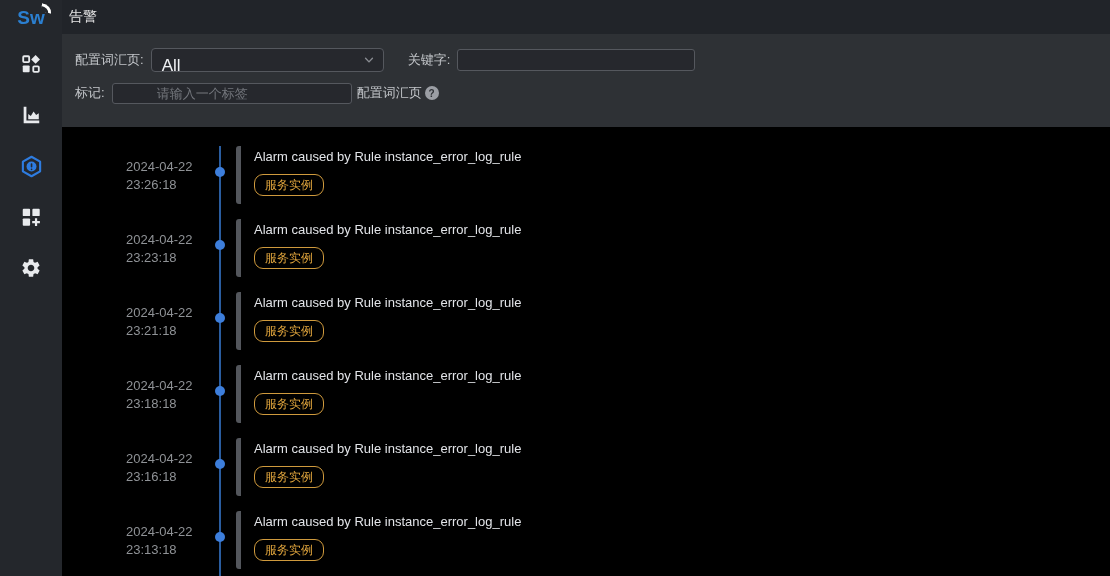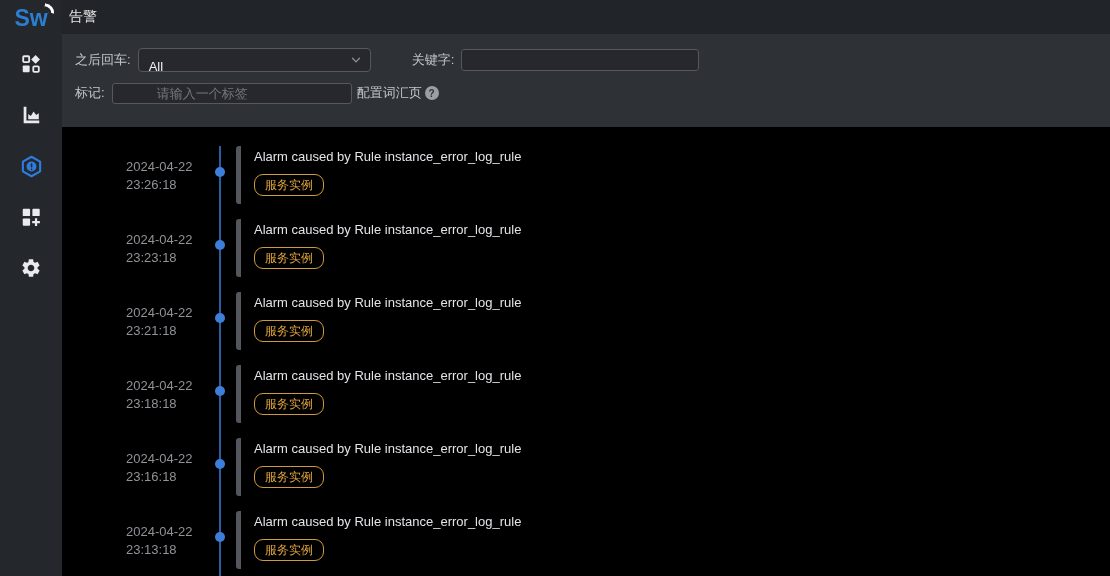--- a/index.html
+++ b/index.html
@@ -15,42 +15,42 @@
   }
   * { margin:0; padding:0; box-sizing:border-box; }
   html,body { width:1110px; height:576px; overflow:hidden; background:#000;
     font-family:"Liberation Sans","DejaVu Sans",sans-serif; }
   .app { display:flex; width:1110px; height:576px; }
 
   
   .sidebar { width:62px; flex-shrink:0; background:var(--sidebar-bg);
     display:flex; flex-direction:column; align-items:center; }
   .logo { position:relative; margin-top:4px; height:28px; display:flex; align-items:center;
-    color:#2b7fd0; font-size:23px; font-weight:bold; cursor:pointer; }
+    color:#2b7fd0; font-size:19px; font-weight:bold; cursor:pointer; }
   .logo-arc { position:absolute; top:0px; right:-7px; width:11px; height:9px;
     border-top:3px solid #fff; border-right:3px solid #fff;
     border-radius:0 100% 0 0; transform:rotate(10deg); }
   .nav { margin-top:20px; display:flex; flex-direction:column; gap:27px; }
   .nav-item { width:24px; height:24px; display:flex; align-items:center; justify-content:center; cursor:pointer; }
 
   
   .main { flex:1; display:flex; flex-direction:column; }
   .header { height:34px; background:var(--header-bg); display:flex; align-items:center;
     padding-left:7px; }
   .page-title { color:#e5e5e5; font-size:14px; }
 
   .filters { height:93px; background:var(--filter-bg); padding:13px 12px 0 13px; }
   .frow { display:flex; align-items:center; height:26px; }
   .frow.second { margin-top:8px; height:24px; }
   .flabel { color:#c3c6ca; font-size:13px; margin-right:7px; white-space:nowrap; }
   .select { width:233px; height:24px; background:#26282d; border:1px solid #55585e;
     border-radius:4px; display:flex; align-items:center; justify-content:space-between;
     padding:0 8px 0 10px; cursor:pointer; }
-  .select-value { color:#eff1f4; font-size:13px;margin-top:12px; }
-  .kw-group { display:flex; align-items:center; margin-left:41px; }
+  .select-value { color:#eff1f4; font-size:17px;margin-top:12px; }
+  .kw-group { display:flex; align-items:center; margin-left:24px; }
   .tbox { background:#26282d; border:1px solid #55585e; border-radius:3px;
     color:#eff1f4; font-size:13px; padding:0 8px; outline:none; }
   .tbox::placeholder { color:#73767c; }
   .kw-input { width:238px; height:22px; }
   .tag-input { width:240px; height:21px;padding-left:44px; }
   .config-link { color:#c3c6ca; font-size:13px; margin-left:5px; cursor:pointer; white-space:nowrap; }
   .help { width:14px; height:14px; border-radius:50%; background:#9b9ea4; color:#2e3135;
     font-size:10px; font-weight:bold; display:flex; align-items:center; justify-content:center;
     margin:0 6px 0 3px; cursor:pointer; }
   .hint { color:#f2f3f5; font-size:13px; font-weight:bold; white-space:nowrap; }
@@ -122,21 +122,21 @@
     </nav>
   </aside>
 
   <div class="main">
     <header class="header">
       <span class="page-title">告警</span>
     </header>
 
     <div class="filters">
       <div class="frow">
-        <span class="flabel">之后回车:</span>
+        <span class="flabel">配置词汇页:</span>
         <div class="select">
           <span class="select-value">All</span>
           <svg width="12" height="12" viewBox="0 0 14 14">
             <path d="M3 5 L7 9.2 L11 5" fill="none" stroke="#8a8d93" stroke-width="1.6" stroke-linecap="round" stroke-linejoin="round"></path>
           </svg>
         </div>
         <div class="kw-group">
           <span class="flabel">关键字:</span>
           <input class="tbox kw-input" type="text" value="" style="">
         </div>

